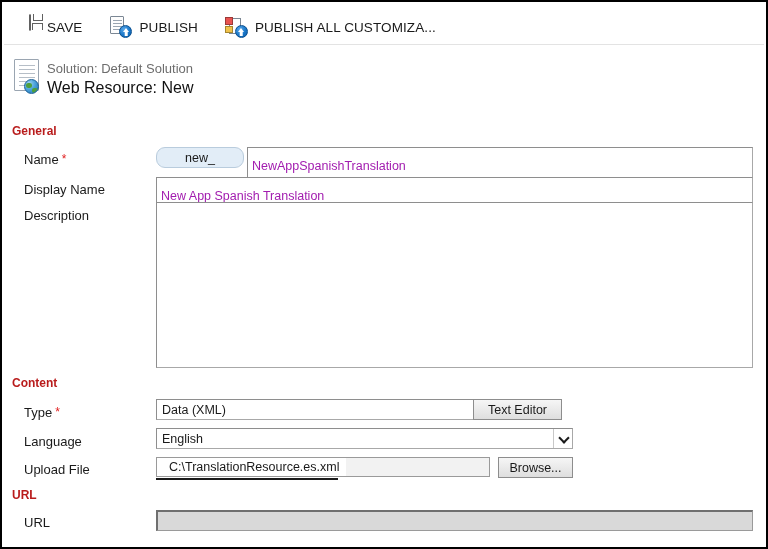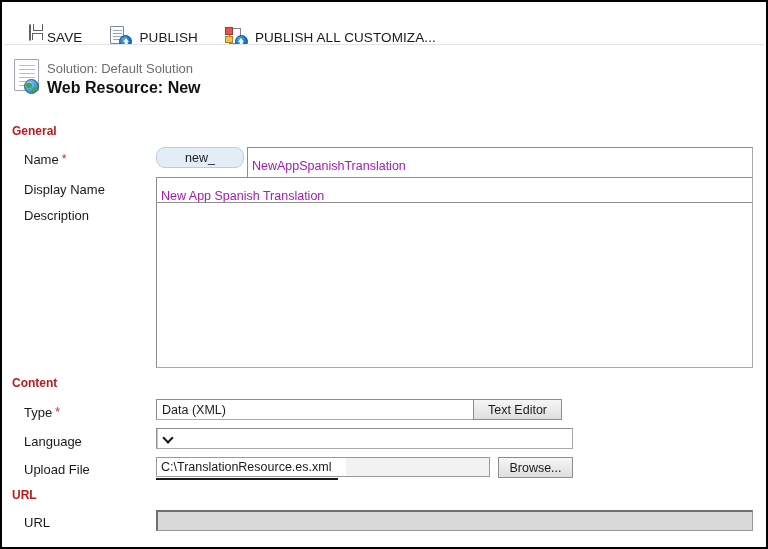--- a/index.html
+++ b/index.html
@@ -13,21 +13,21 @@
     width: 768px;
     height: 549px;
     background: #ffffff;
     border: 2px solid #000000;
     overflow: hidden;
   }
 
   
   #toolbar {
     position: absolute;
-    left: 0; top: 14px;
+    left: 0; top: 4px;
     width: 764px;
     height: 42px;
     background: #ffffff;
     display: flex;
     align-items: center;
     padding-left: 14px;
   }
   #toolbar-sep {
     position: absolute;
     left: 2px; top: 42px;
@@ -97,21 +97,21 @@
   }
   .hdr-globe:before { content:""; position:absolute; left:1px; top:3px; width:6px; height:5px; background:#4e9f3d; border-radius:40%; }
   .hdr-globe:after  { content:""; position:absolute; left:7px; top:8px; width:6px; height:5px; background:#4e9f3d; border-radius:40%; }
 
   #rec-sub {
     position:absolute; left:45px; top:16px;
     font-size:13px; color:#6d6d6d;
   }
   #rec-title {
     position:absolute; left:45px; top:34px;
-    font-size:16px; font-weight:bold; color:#111111;
+    font-size:16px; font-weight:normal; color:#111111;
   }
 
   
   #form { position:absolute; left:0; top:112px; width:764px; }
 
   .section-title {
     position:absolute;
     font-size:12px; font-weight:bold; color:#b91c1c;
     left: 10px;
   }
@@ -203,21 +203,21 @@
 
   
   .filefield { position:absolute; }
   .filefield .fpath {
     position:absolute; left:0; top:0;
     height:20px;
     background:#ffffff;
     border:1px solid #9a9a9a;
     border-right:none;
     font-size:12.5px; color:#1a1a1a;
-    display:flex; align-items:center; padding-left:4px;
+    display:flex; align-items:center; padding-left:12px;
     overflow:hidden; white-space:nowrap;
   }
   .filefield .ffill {
     position:absolute; top:0;
     height:20px;
     background:#f2f2f2;
     border:1px solid #9a9a9a;
     border-left:none;
   }
   .filefield .funderline {
@@ -321,20 +321,21 @@
     <div class="combo" style="left:154px; top:285px; width:362px;">
       <span class="val">Data (XML)</span>
       <span class="arrow">
           <span class="chev"></span>
         </span>
     </div>
     <div class="btn" style="left:471px; top:285px; width:89px; height:21px;">Text Editor</div>
 
     <div class="fld-label" style="top:320px;">Language</div>
     <div class="combo" style="left:154px; top:314px; width:417px;">
+      <span class="val">English</span>
       <span class="arrow">
           <span class="chev"></span>
         </span>
     </div>
 
     <div class="fld-label" style="top:348px;">Upload File</div>
     <div class="filefield" style="left:154px; top:343px; width:334px; height:23px;">
       <div class="fpath" style="width:190px;">C:\TranslationResource.es.xml</div>
       <div class="ffill" style="left:190px; width:144px;"></div>
       <div class="funderline" style="width:182px;"></div>

